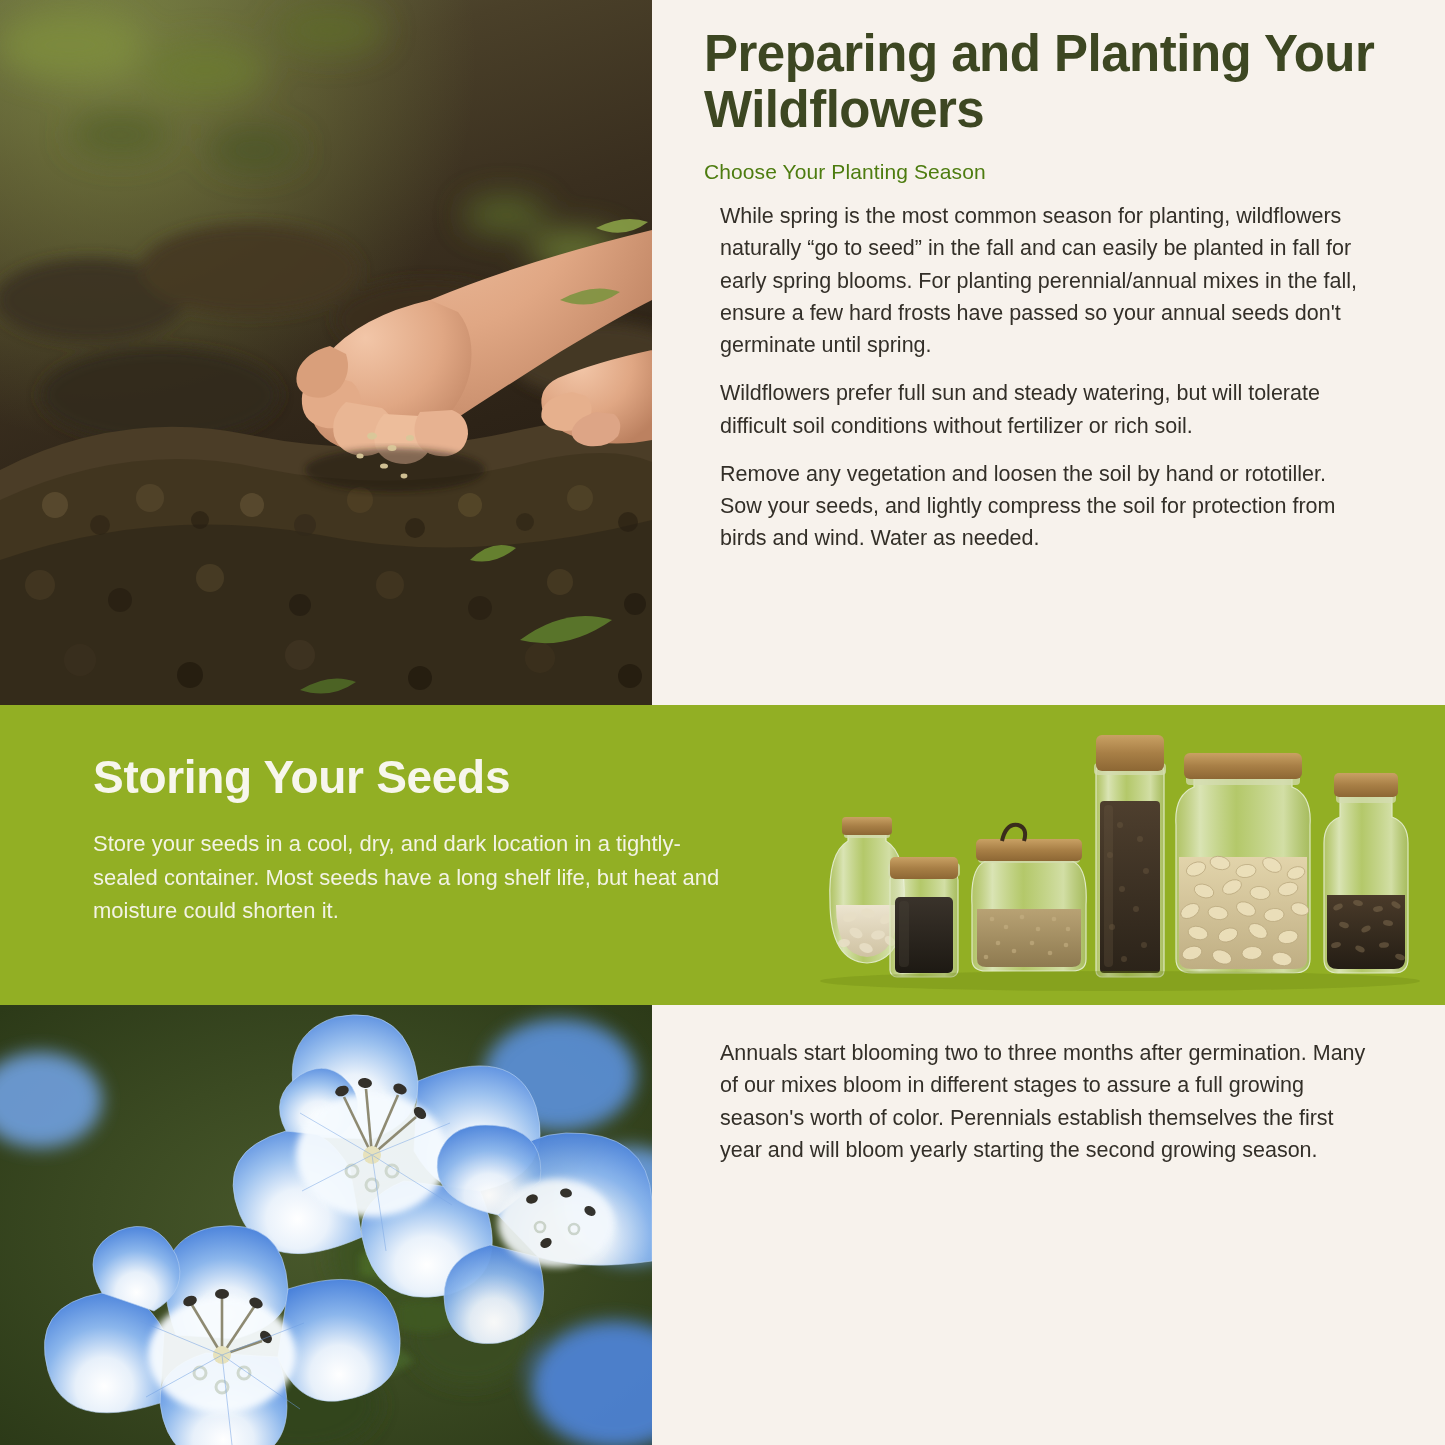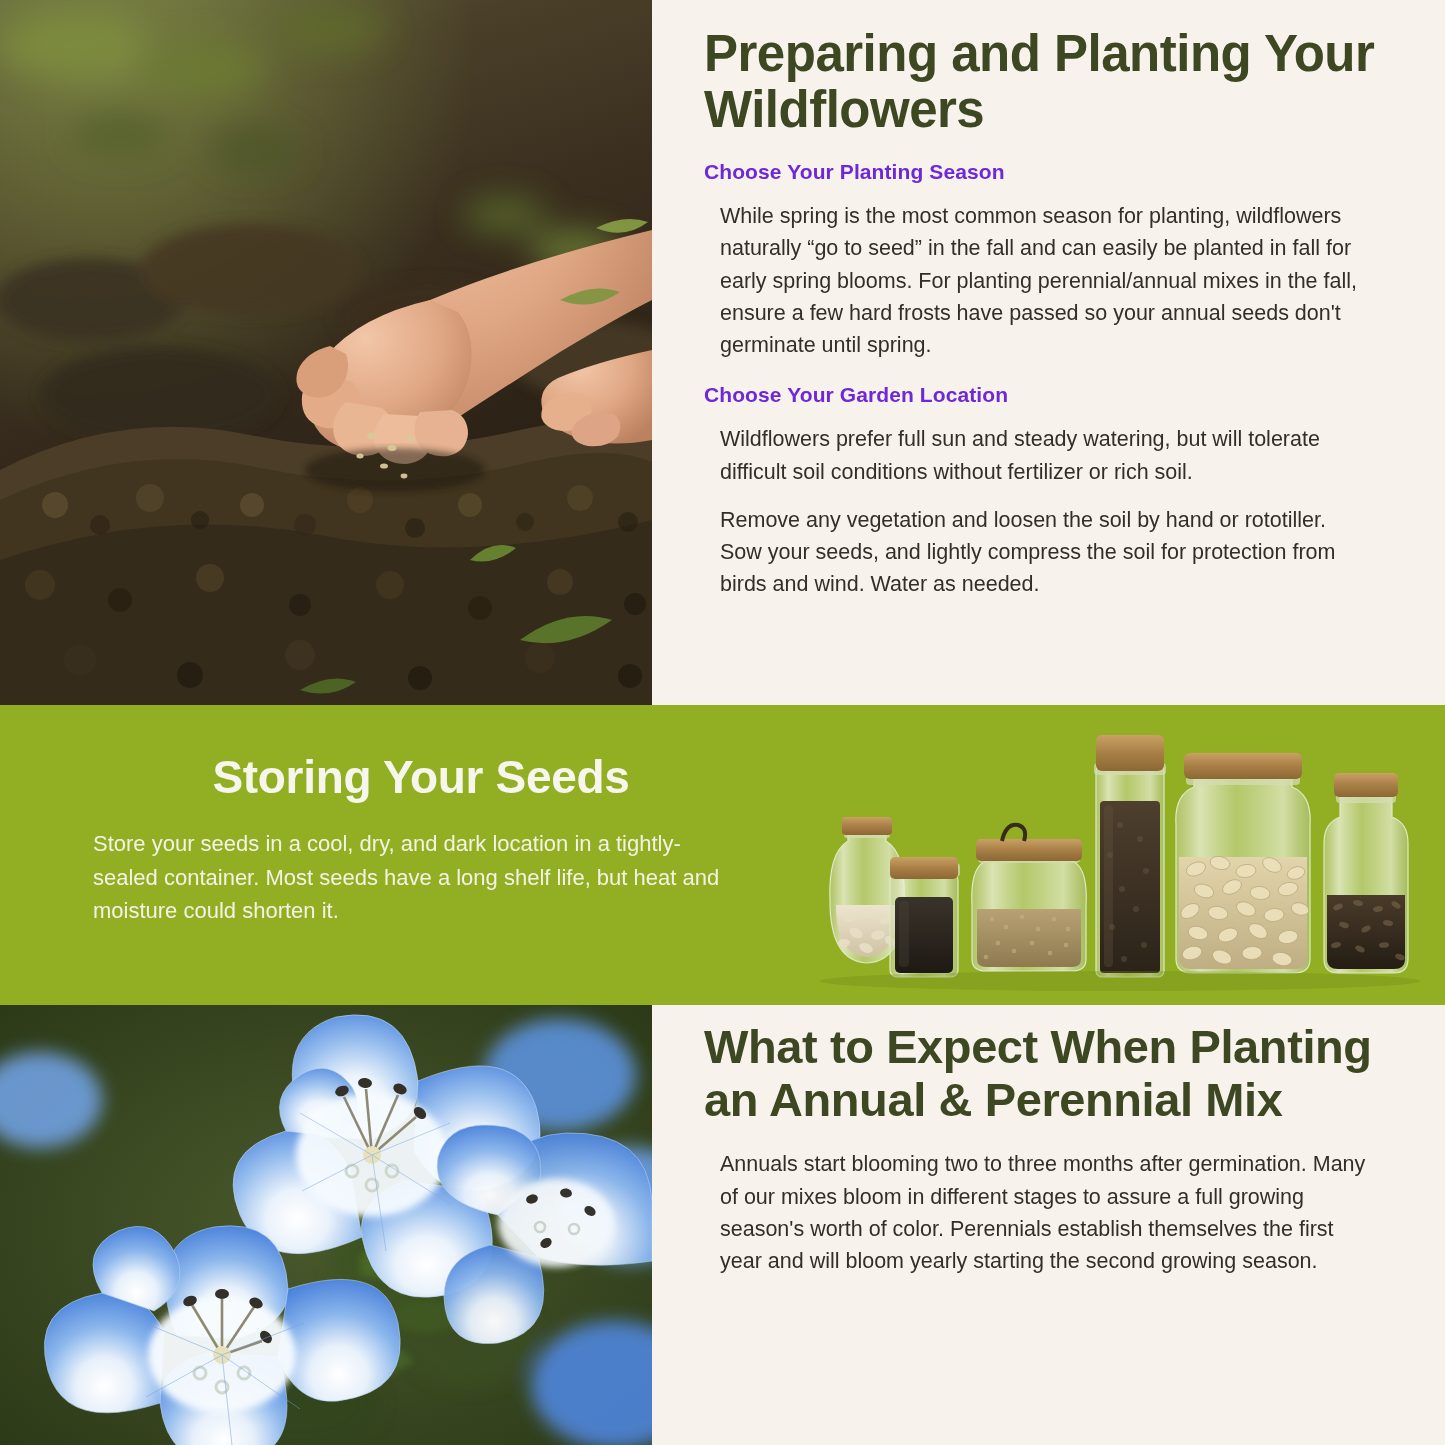--- a/index.html
+++ b/index.html
@@ -29,42 +29,41 @@
     margin:0;
     font-size:51px;
     line-height:1.10;
     font-weight:bold;
     color:#3d4722;
     letter-spacing:-0.5px;
   }
   h3.sub{
     margin:22px 0 2px 0;
     font-size:21px;
-    font-weight:bold;
-    color:#6d28d9;
+    font-weight:normal;
+    color:#4d7c0f;
     letter-spacing:0.1px;
   }
   p.body{
     margin:16px;
     font-size:21.5px;
     line-height:1.50;
     color:#332f28;
   }
 
   
   #section-storing{
     position:absolute;left:0;top:705px;width:1445px;height:300px;
     background:#92af24;overflow:hidden;
   }
   #storing-text{position:absolute;left:93px;top:48px;width:640px;}
   h2.head-light{
-    margin:0 0 26px 16px;
+    margin:0 0 26px 0;
     font-size:46px;line-height:1.05;font-weight:bold;color:#f7f6ec;
     letter-spacing:-0.3px;
-    text-align:center;
   }
   p.body-light{
     margin:0;font-size:22px;line-height:1.52;color:#f3f3e4;
   }
   #jars-photo{position:absolute;left:800px;top:0;width:645px;height:300px;}
   #jars-photo svg{display:block;width:645px;height:300px;}
 
   
   #section-expect{position:absolute;left:0;top:1005px;width:1445px;height:440px;}
   #flower-photo{
@@ -213,21 +212,20 @@
         </g>
       </svg>
     </div>
 
     <div id="planting-text">
       <h1 class="head">Preparing and Planting Your Wildflowers</h1>
 
       <h3 class="sub">Choose Your Planting Season</h3>
       <p class="body">While spring is the most common season for planting, wildflowers naturally “go to seed” in the fall and can easily be planted in fall for early spring blooms. For planting perennial/annual mixes in the fall, ensure a few hard frosts have passed so your annual seeds don't germinate until spring.</p>
 
-      <h3 class="sub">Choose Your Garden Location</h3>
       <p class="body">Wildflowers prefer full sun and steady watering, but will tolerate difficult soil conditions without fertilizer or rich soil.</p>
 
       <p class="body">Remove any vegetation and loosen the soil by hand or rototiller. Sow your seeds, and lightly compress the soil for protection from birds and wind. Water as needed.</p>
     </div>
   </section>
 
   <section id="section-storing">
     <div id="storing-text">
       <h2 class="head-light">Storing Your Seeds</h2>
       <p class="body-light">Store your seeds in a cool, dry, and dark location in a tightly-sealed container. Most seeds have a long shelf life, but heat and moisture could shorten it.</p>
@@ -539,18 +537,17 @@
           </g>
           <g fill="none" stroke="#cfd8cf" stroke-width="2.6">
             <circle cx="540" cy="222" r="5"></circle>
               <circle cx="574" cy="224" r="5"></circle>
           </g>
         </g>
       </svg>
     </div>
 
     <div id="expect-text">
-      <h2 class="head-dark">What to Expect When Planting an Annual &amp; Perennial Mix</h2>
       <p class="body">Annuals start blooming two to three months after germination. Many of our mixes bloom in different stages to assure a full growing season's worth of color. Perennials establish themselves the first year and will bloom yearly starting the second growing season.</p>
     </div>
   </section>
 
 </div>
 
 </body></html>

